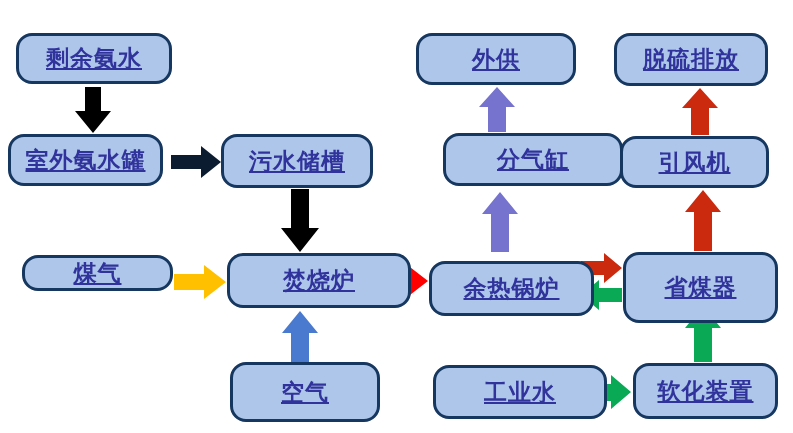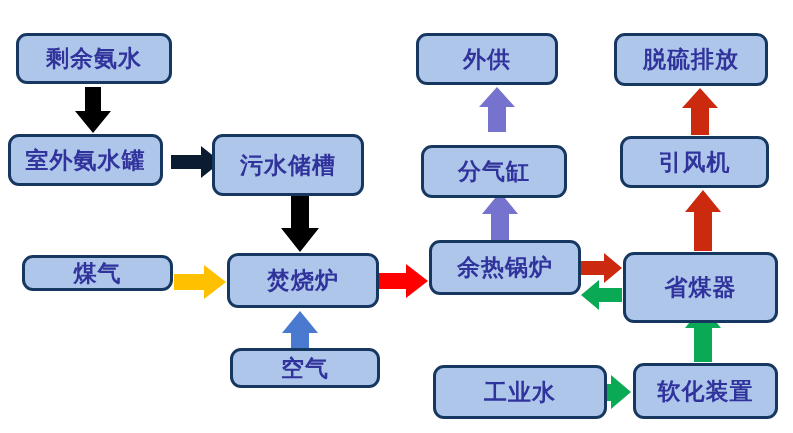--- a/index.html
+++ b/index.html
@@ -11,38 +11,39 @@
     font-family:"DejaVu Serif","Liberation Serif",serif;
   }
   .arrow-layer{
     position:absolute;left:0;top:0;width:793px;height:433px;
   }
   .node{
     position:absolute;
     box-sizing:border-box;
     background:#aec6ea;
     border:3px solid #16375f;
-    border-radius:11px;
+    border-radius:16px;
     display:flex;align-items:center;justify-content:center;
     font-weight:bold;
     font-size:23px;
     letter-spacing:1px;
     color:#31339c;
     white-space:nowrap;
+    text-decoration:underline;
   }
   
   #n-surplus-ammonia        {left:16px; top:33px; width:156px;height:51px;}
   #n-outdoor-ammonia-tank   {left:8px; top:134px;width:155px;height:52px;}
-  #n-sewage-tank            {left:212px;top:134px;width:152px;height:62px;text-align:right;}
+  #n-sewage-tank            {left:221px;top:134px;width:152px;height:54px;text-align:right;}
   #n-coal-gas               {left:22px; top:255px;width:151px;height:36px;}
-  #n-incinerator            {left:227px;top:253px;width:152px;height:55px;justify-content:center;}
-  #n-air                    {left:230px;top:348px;width:150px;height:40px;}
-  #n-waste-heat-boiler      {left:429px;top:240px;width:152px;height:55px;}
-  #n-gas-cylinder           {left:421px;top:133px;width:146px;height:53px;margin-top:12px;}
-  #n-external-supply        {left:416px;top:33px; width:142px;height:52px;}
+  #n-incinerator            {left:227px;top:253px;width:184px;height:55px;justify-content:center;}
+  #n-air                    {left:230px;top:362px;width:150px;height:60px;}
+  #n-waste-heat-boiler      {left:429px;top:261px;width:165px;height:55px;}
+  #n-gas-cylinder           {left:443px;top:133px;width:180px;height:53px;}
+  #n-external-supply        {left:416px;top:33px; width:160px;height:52px;}
   #n-economizer             {left:623px;top:252px;width:155px;height:71px;}
   #n-induced-draft-fan      {left:620px;top:136px;width:149px;height:52px;}
   #n-desulfurization        {left:614px;top:33px; width:154px;height:53px;}
   #n-industrial-water       {left:433px;top:365px;width:174px;height:54px;}
   #n-softening-device       {left:633px;top:363px;width:145px;height:56px;}
 </style>
 </head>
 <body>
 
 <div class="stage">

